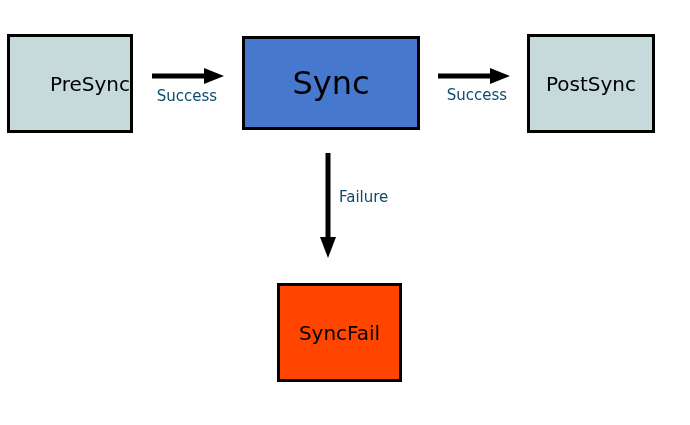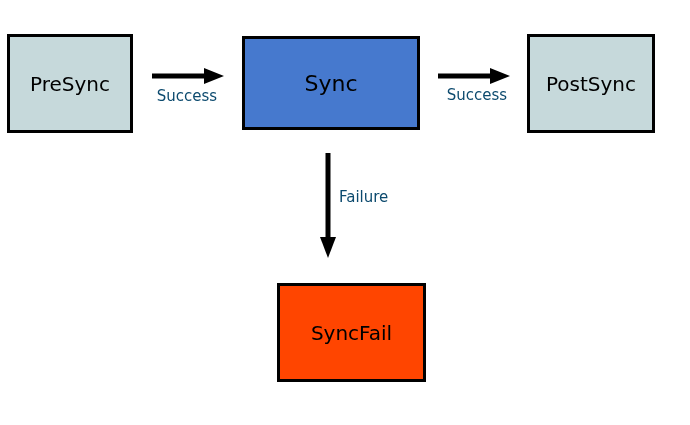--- a/index.html
+++ b/index.html
@@ -29,33 +29,34 @@
     border: 3px solid #000000;
     display: flex;
     align-items: center;
     justify-content: center;
     color: #000000;
   }
   .node-presync {
     left: 7px;  top: 34px;  width: 126px; height: 99px;
     background: #c6d9db;
     font-size: 20px;
+    justify-content: flex-end;
   }
   .node-sync {
     left: 242px; top: 36px; width: 178px; height: 94px;
     background: #4679ce;
-    font-size: 22px;
+    font-size: 32px;
   }
   .node-postsync {
     left: 527px; top: 34px; width: 128px; height: 99px;
     background: #c6d9db;
     font-size: 20px;
   }
   .node-syncfail {
-    left: 277px; top: 283px; width: 149px; height: 99px;
+    left: 277px; top: 283px; width: 125px; height: 99px;
     background: #ff4500;
     font-size: 20px;
   }
   .edge-label {
     position: absolute;
     color: #0c4a6e;
     font-size: 15px;
     white-space: nowrap;
   }
   .label-success-1 { left: 148px; top: 87px; width: 78px; text-align: center; }

